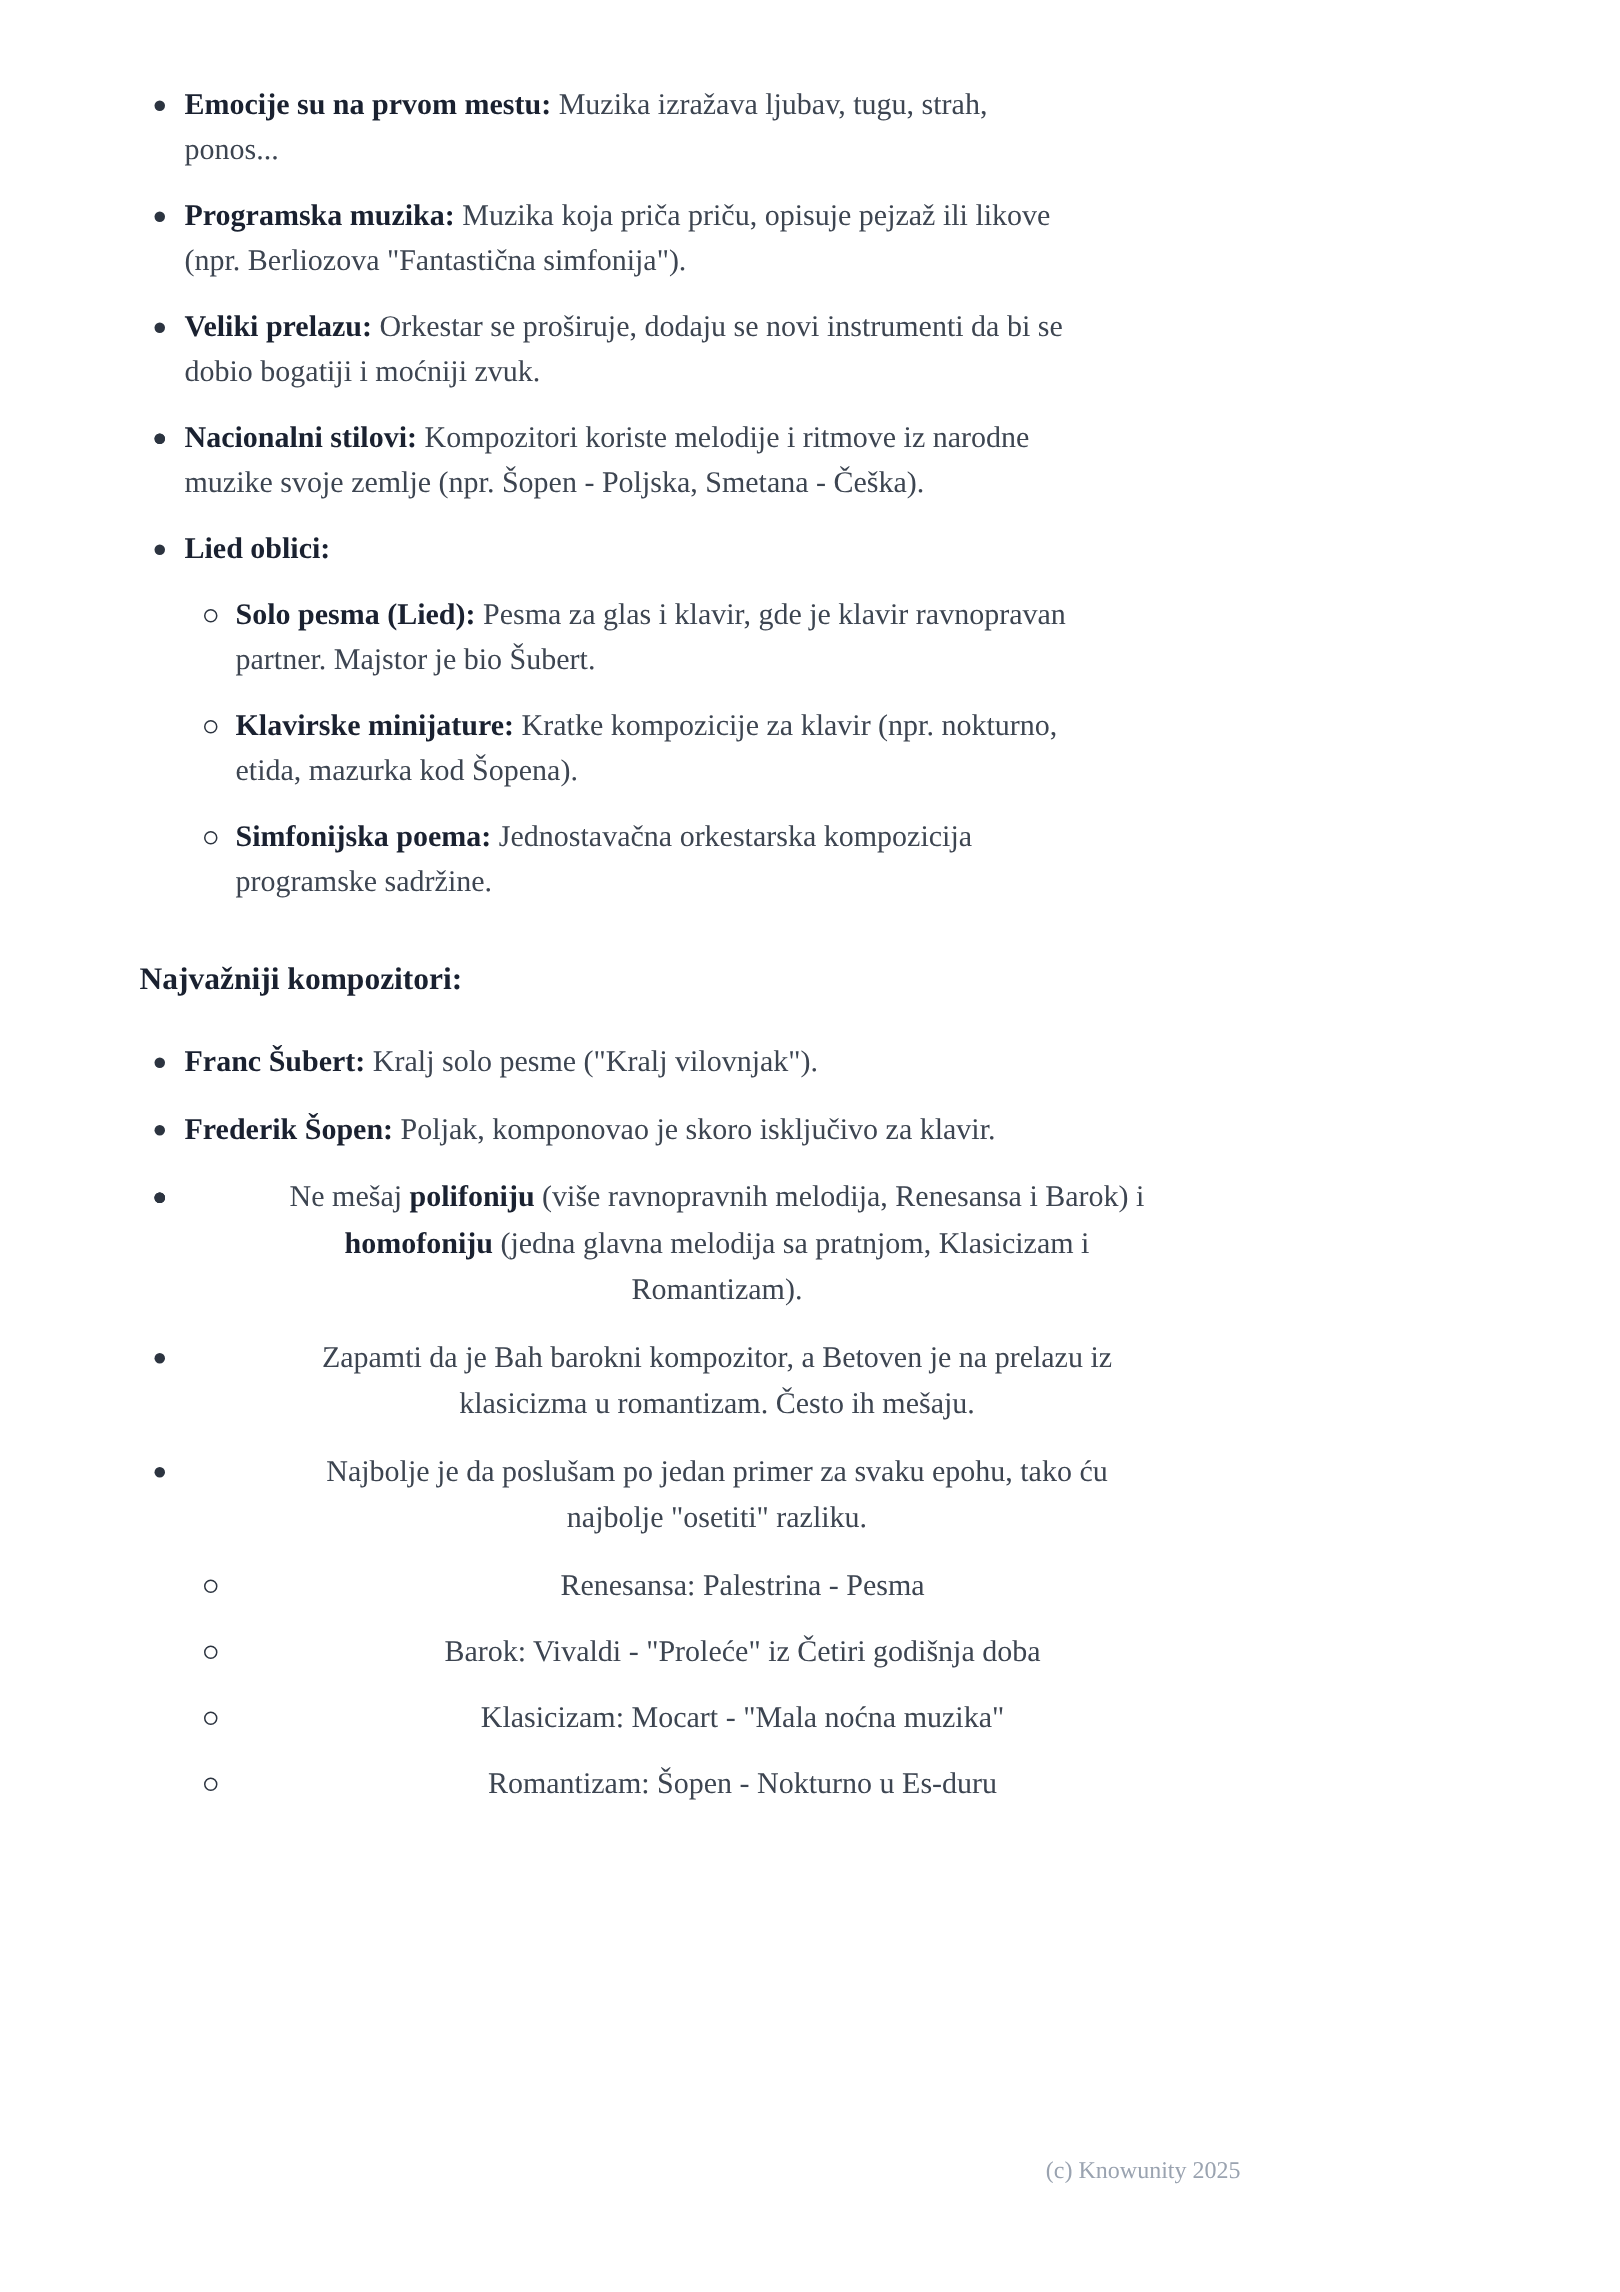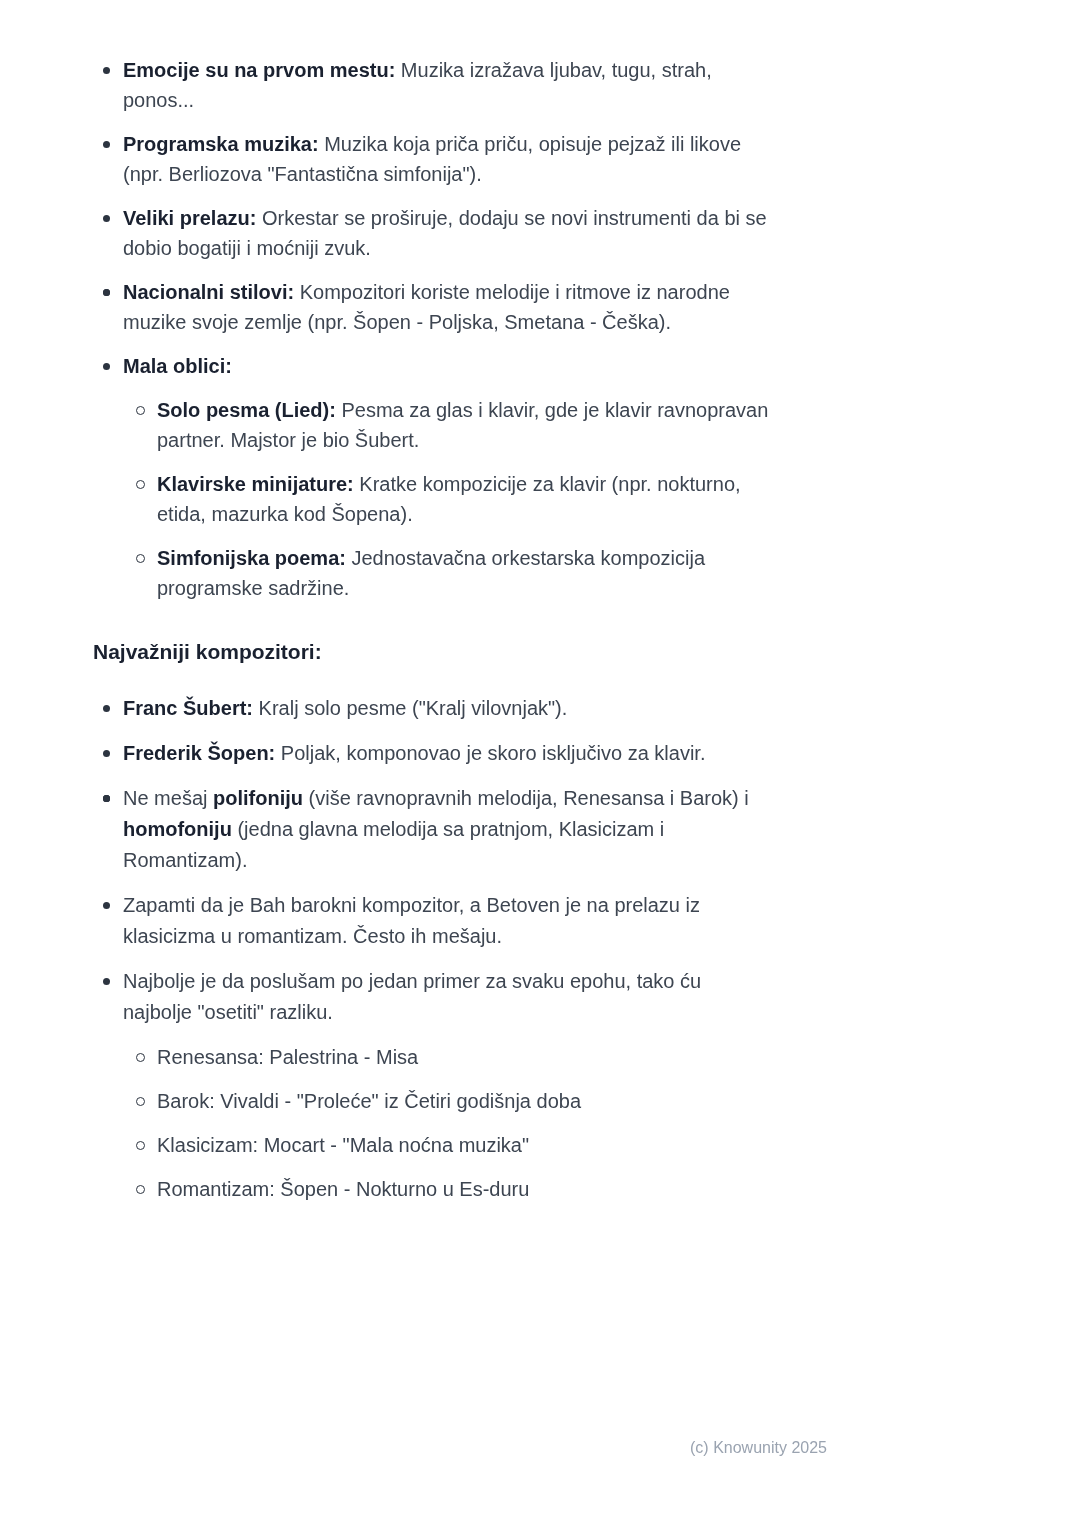--- a/index.html
+++ b/index.html
@@ -2,21 +2,21 @@
 <html style="--body-text: #3d4551; --bold-text: #1a2130; --bullet: #2c3440; --accent: #3b82f6; --stripe-fill: #eaf2fb; --stripe-border: #b4cbe6; --watermark: #9aa3b0;"><head>
 <meta charset="utf-8">
 <style>
   html, body { margin: 0; padding: 0; background: #ffffff; }
   .page {
     position: relative;
     width: 897px;
     height: 1528px;
     background: #ffffff;
     overflow: hidden;
-    font-family: Liberation Sans, sans-serif;
+    font-family: Liberation Serif, serif;
     color: var(--body-text, #3d4551);
   }
   .content {
     width: 740px;
     padding: 55px 0 0 93px;
   }
   .li {
     position: relative;
     padding-left: 30px;
     margin-bottom: 14px;
@@ -40,21 +40,21 @@
     top: 11px;
     width: 9px;
     height: 9px;
     box-sizing: border-box;
     border-radius: 50%;
     border: 1.7px solid var(--bullet, #2c3440);
     background: transparent;
   }
   .sublist { margin-left: 34px; }
   .composers .li { margin-bottom: 15px; }
-  .tips .li { line-height: 31px; }
+  .tips .li { line-height: 31px; text-align: center; }
   .tips .li .marker.dot { top: 12px; }
   .tips .sublist .li { margin-bottom: 13px; }
   .h-section {
     font-size: 21px;
     font-weight: bold;
     line-height: 30px;
     margin: 34px 0 26px 0;
   }
   .h-blue {
     font-size: 30px;
@@ -93,21 +93,21 @@
     <div class="list characteristics">
         <div class="li lvl1"><span class="marker dot"></span><span class="li-text"><strong>Emocije su na prvom mestu:</strong> Muzika izražava ljubav, tugu, strah,
 ponos...</span></div>
         <div class="li lvl1"><span class="marker dot"></span><span class="li-text"><strong>Programska muzika:</strong> Muzika koja priča priču, opisuje pejzaž ili likove
 (npr. Berliozova "Fantastična simfonija").</span></div>
         <div class="li lvl1"><span class="marker dot"></span><span class="li-text"><strong>Veliki prelazu:</strong> Orkestar se proširuje, dodaju se novi instrumenti da bi se
 dobio bogatiji i moćniji zvuk.</span></div>
         <div class="li lvl1"><span class="marker dot"></span></div>
         <div class="li lvl1"><span class="marker dot"></span><span class="li-text"><strong>Nacionalni stilovi:</strong> Kompozitori koriste melodije i ritmove iz narodne
 muzike svoje zemlje (npr. Šopen - Poljska, Smetana - Češka).</span></div>
-        <div class="li lvl1"><span class="marker dot"></span><span class="li-text"><strong>Mala oblici:</strong></span></div>
+        <div class="li lvl1"><span class="marker dot"></span><span class="li-text"><strong>Lied oblici:</strong></span></div>
         <div class="sublist">
           <div class="li lvl2"><span class="marker circle"></span><span class="li-text"><strong>Solo pesma (Lied):</strong> Pesma za glas i klavir, gde je klavir ravnopravan
 partner. Majstor je bio Šubert.</span></div>
           <div class="li lvl2"><span class="marker circle"></span><span class="li-text"><strong>Klavirske minijature:</strong> Kratke kompozicije za klavir (npr. nokturno,
 etida, mazurka kod Šopena).</span></div>
           <div class="li lvl2"><span class="marker circle"></span><span class="li-text"><strong>Simfonijska poema:</strong> Jednostavačna orkestarska kompozicija
 programske sadržine.</span></div>
         </div>
       </div>
 
@@ -123,21 +123,21 @@
 
     <div class="list tips">
         <div class="li lvl1"><span class="marker dot"></span><span class="li-text">Ne mešaj <strong>polifoniju</strong> (više ravnopravnih melodija, Renesansa i Barok) i
 <strong>homofoniju</strong> (jedna glavna melodija sa pratnjom, Klasicizam i
 Romantizam).</span></div>
         <div class="li lvl1"><span class="marker dot"></span><span class="li-text">Zapamti da je Bah barokni kompozitor, a Betoven je na prelazu iz
 klasicizma u romantizam. Često ih mešaju.</span></div>
         <div class="li lvl1"><span class="marker dot"></span><span class="li-text">Najbolje je da poslušam po jedan primer za svaku epohu, tako ću
 najbolje "osetiti" razliku.</span></div>
         <div class="sublist">
-          <div class="li lvl2"><span class="marker circle"></span><span class="li-text">Renesansa: Palestrina - Misa</span></div>
+          <div class="li lvl2"><span class="marker circle"></span><span class="li-text">Renesansa: Palestrina - Pesma</span></div>
           <div class="li lvl2"><span class="marker circle"></span><span class="li-text">Barok: Vivaldi - "Proleće" iz Četiri godišnja doba</span></div>
           <div class="li lvl2"><span class="marker circle"></span><span class="li-text">Klasicizam: Mocart - "Mala noćna muzika"</span></div>
           <div class="li lvl2"><span class="marker circle"></span><span class="li-text">Romantizam: Šopen - Nokturno u Es-duru</span></div>
         </div>
       </div>
   </div>
 
   <div class="watermark">(c) Knowunity 2025</div>
 </div>
 

